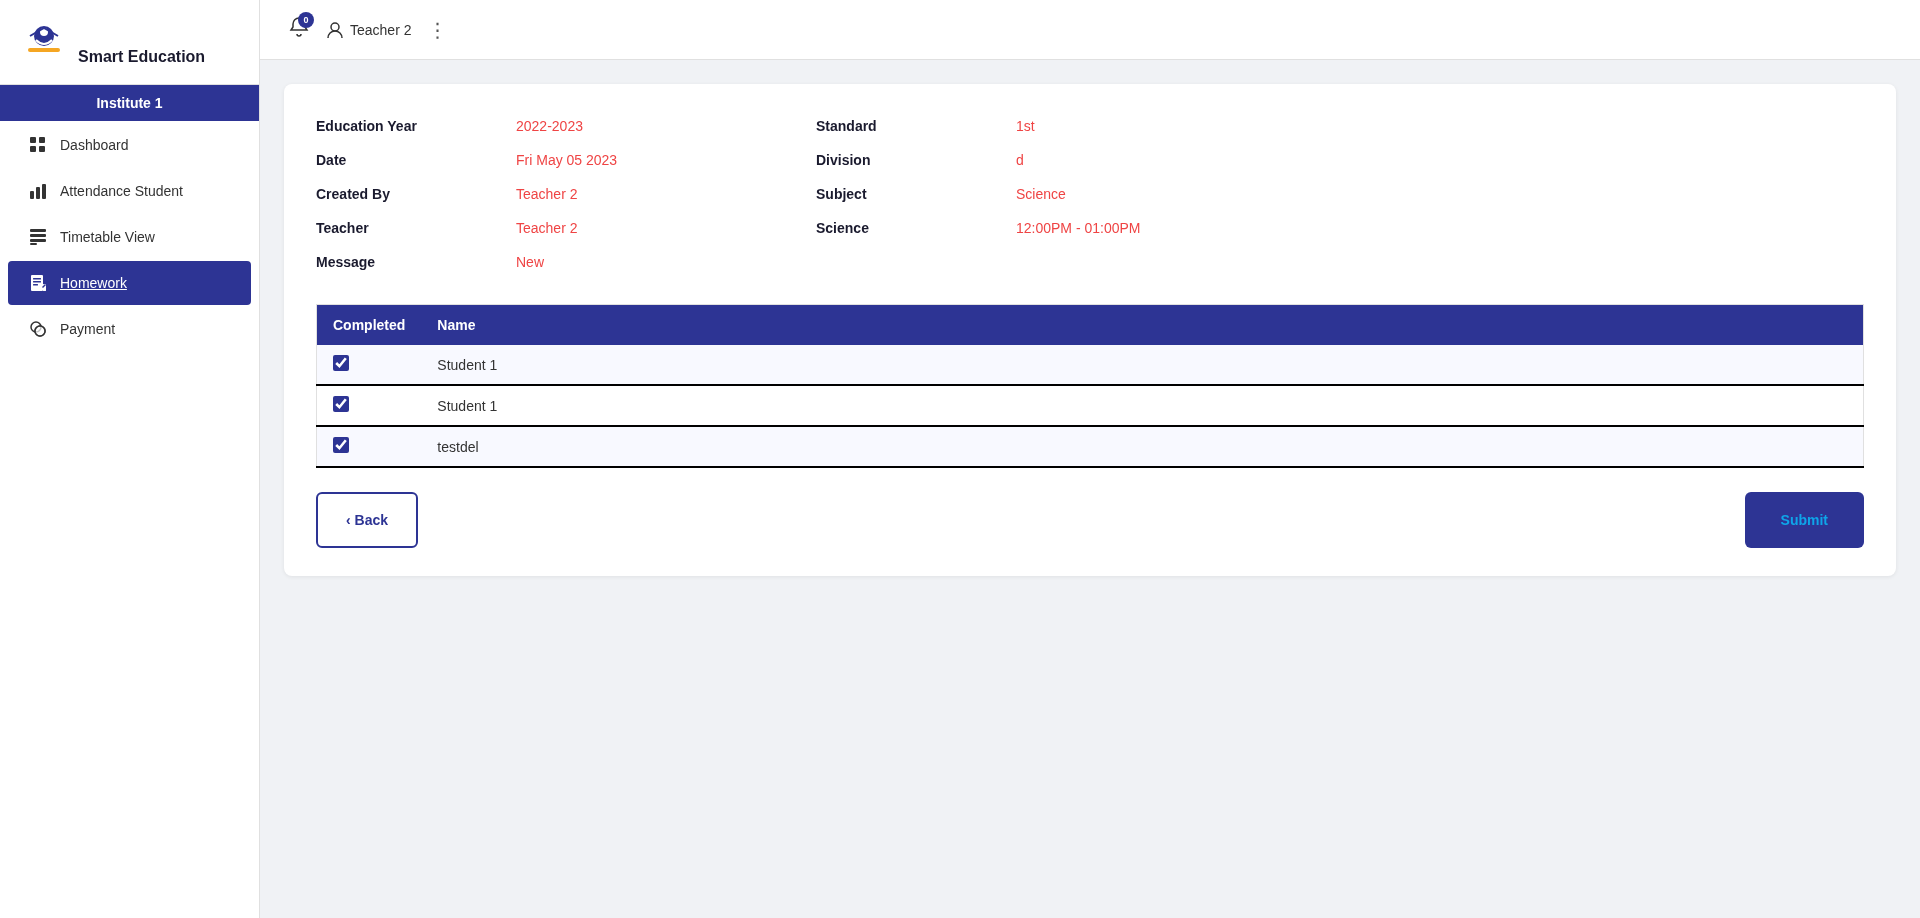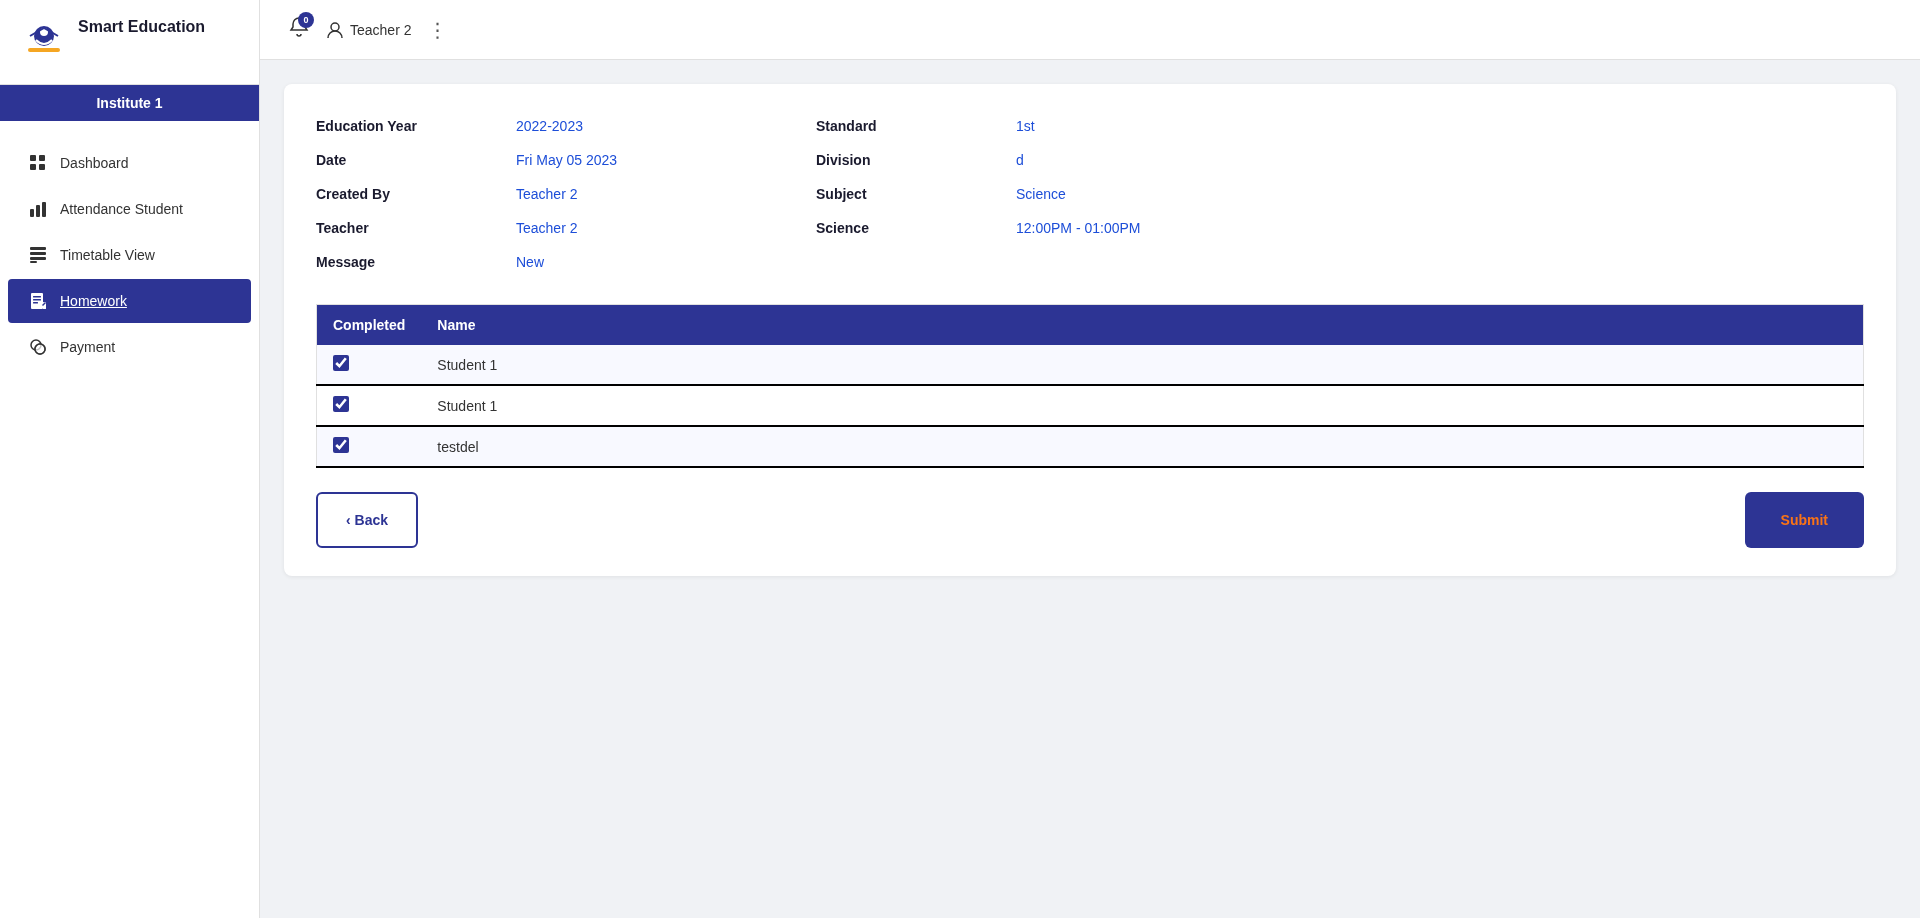--- a/index.html
+++ b/index.html
@@ -10,21 +10,21 @@
       width: 260px;
       min-width: 260px;
       background: #fff;
       display: flex;
       flex-direction: column;
       border-right: 1px solid #e0e0e0;
       height: 100vh;
     }
     .sidebar-logo {
       display: flex;
-      align-items: flex-start;
+      align-items: flex-end;
       gap: 10px;
       padding: 18px 20px;
       border-bottom: 1px solid #e0e0e0;
     }
     .logo-icon {
       width: 48px;
       height: 48px;
     }
     .sidebar-brand {
       font-size: 16px;
@@ -33,21 +33,21 @@
     }
     .institute-banner {
       background: #2d3494;
       color: #fff;
       text-align: center;
       padding: 10px;
       font-size: 14px;
       font-weight: 600;
     }
     .sidebar-nav {
-      padding: 18px 0;
+      padding: 0 0;
       flex: 1;
     }
     .nav-item {
       display: flex;
       align-items: center;
       gap: 12px;
       padding: 12px 20px;
       cursor: pointer;
       color: #333;
       font-size: 14px;
@@ -157,21 +157,21 @@
       margin-bottom: 28px;
     }
     .detail-label {
       font-weight: 700;
       font-size: 14px;
       color: #1a1a2e;
       padding: 6px 0;
     }
     .detail-value {
       font-size: 14px;
-      color: #1d4ed8;
+      color: #ef4444;
       padding: 6px 0;
     }
 
     
     .students-label {
       font-weight: 700;
       font-size: 15px;
       color: #1a1a2e;
       margin-bottom: 12px;
     }
@@ -226,21 +226,21 @@
       color: #2d3494;
       padding: 10px 28px;
       border-radius: 6px;
       font-size: 14px;
       font-weight: 600;
       cursor: pointer;
     }
     .btn-submit {
       background: #2d3494;
       border: none;
-      color: #f97316;
+      color: #0ea5e9;
       padding: 20px 36px;
       border-radius: 6px;
       font-size: 14px;
       font-weight: 600;
       cursor: pointer;
     }
   </style>
 </head>
 <body>
 

